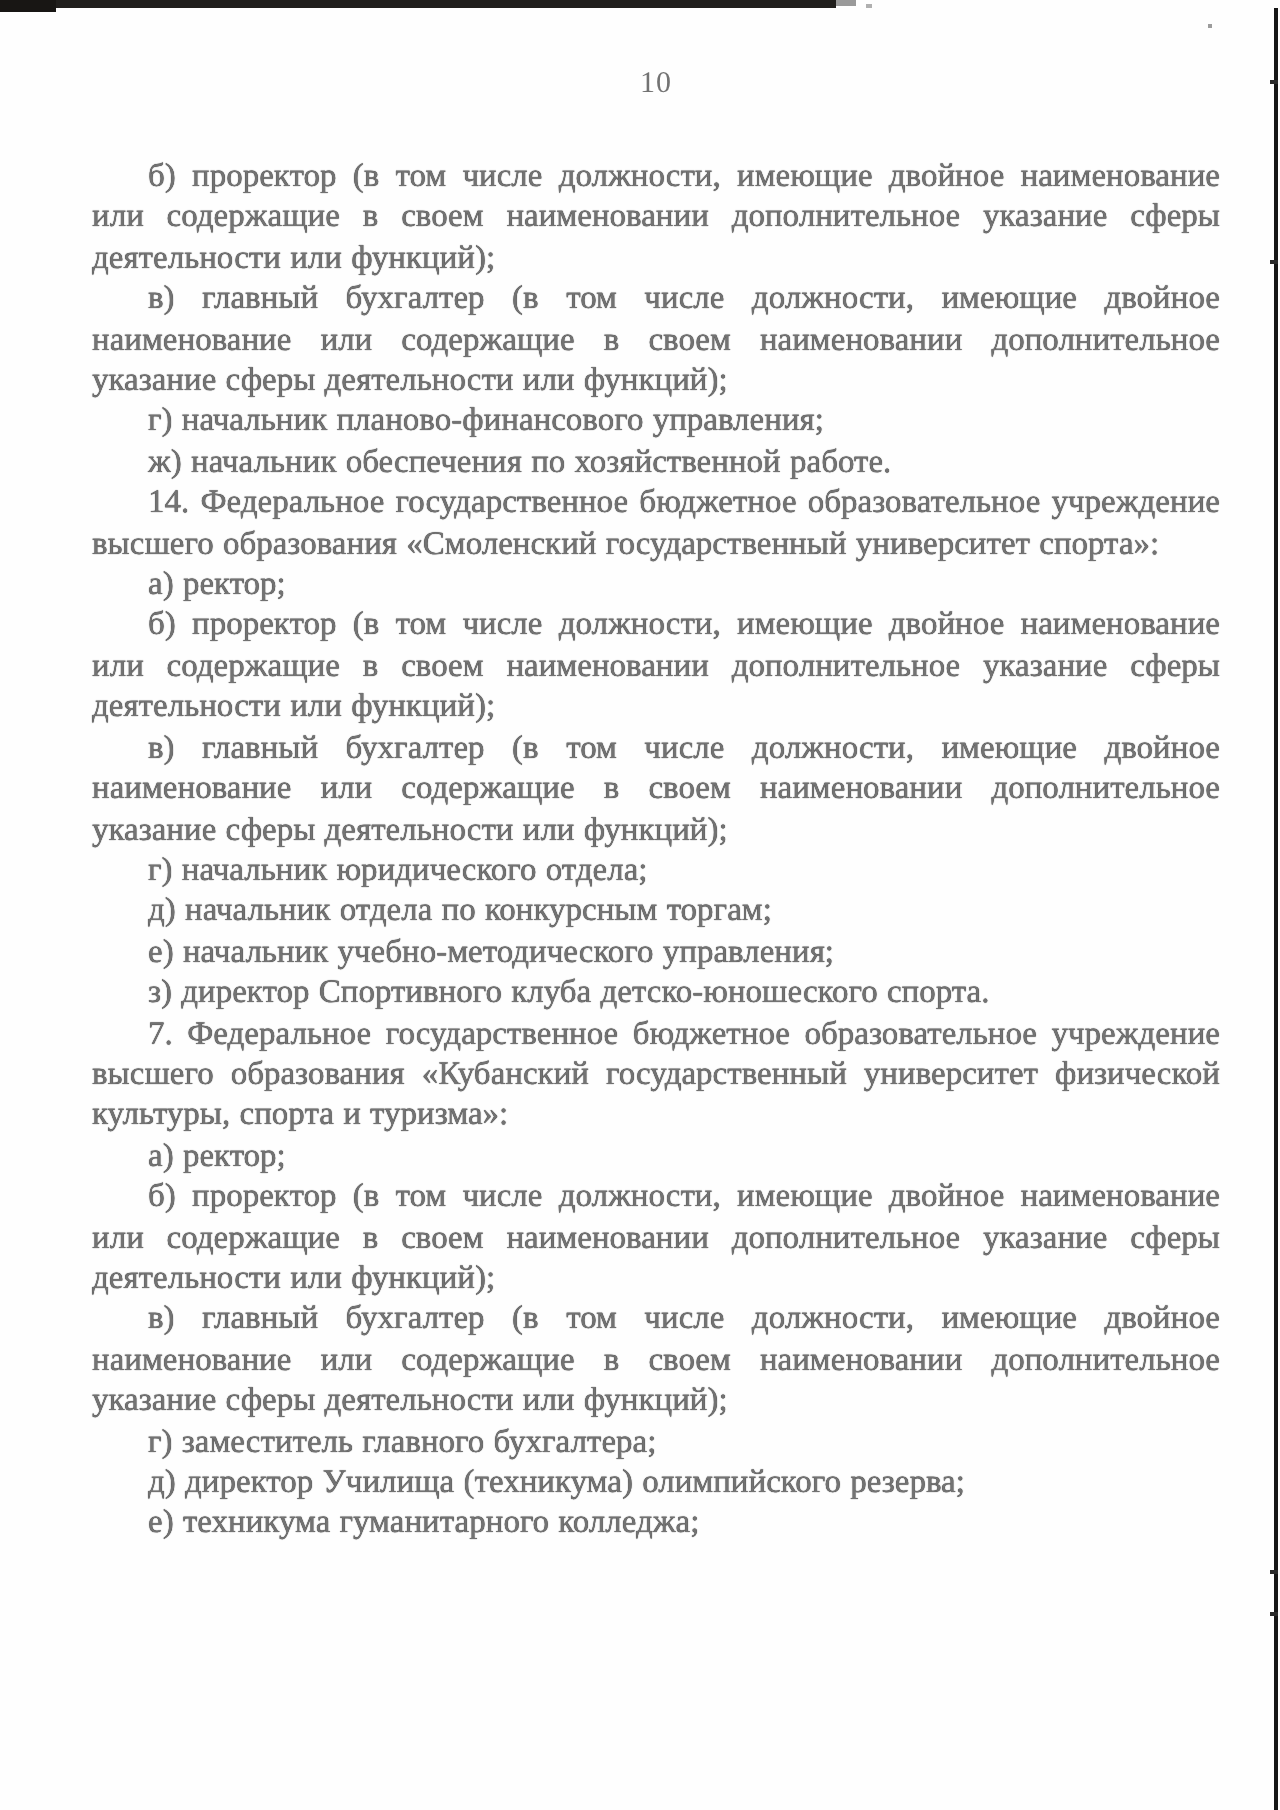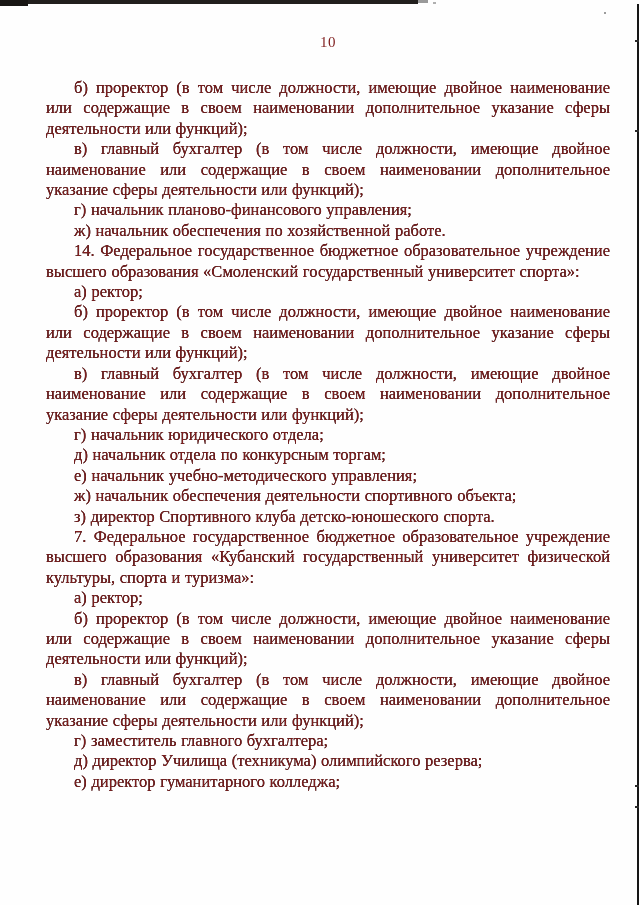--- a/index.html
+++ b/index.html
@@ -7,21 +7,21 @@
     padding: 0;
     background: #ffffff;
   }
   .page {
     position: relative;
     width: 640px;
     height: 905px;
     background: #fefefe;
     overflow: hidden;
     font-family: "Liberation Serif", serif;
-    color: #7f1d1d;
+    color: #737373;
   }
   
   .scan-top-bar {
     position: absolute;
     top: 0; left: 0;
     width: 418px; height: 4px;
     background: #211f1d;
   }
   .scan-top-bar-corner {
     position: absolute;
@@ -111,23 +111,22 @@
       <p>в) главный бухгалтер (в том числе должности, имеющие двойное наименование или содержащие в своем наименовании дополнительное указание сферы деятельности или функций);</p>
       <p>г) начальник планово-финансового управления;</p>
       <p>ж) начальник обеспечения по хозяйственной работе.</p>
       <p>14. Федеральное государственное бюджетное образовательное учреждение высшего образования «Смоленский государственный университет спорта»:</p>
       <p>а) ректор;</p>
       <p>б) проректор (в том числе должности, имеющие двойное наименование или содержащие в своем наименовании дополнительное указание сферы деятельности или функций);</p>
       <p>в) главный бухгалтер (в том числе должности, имеющие двойное наименование или содержащие в своем наименовании дополнительное указание сферы деятельности или функций);</p>
       <p>г) начальник юридического отдела;</p>
       <p>д) начальник отдела по конкурсным торгам;</p>
       <p>е) начальник учебно-методического управления;</p>
-      <p>ж) начальник обеспечения деятельности спортивного объекта;</p>
       <p>з) директор Спортивного клуба детско-юношеского спорта.</p>
       <p>7. Федеральное государственное бюджетное образовательное учреждение высшего образования «Кубанский государственный университет физической культуры, спорта и туризма»:</p>
       <p>а) ректор;</p>
       <p>б) проректор (в том числе должности, имеющие двойное наименование или содержащие в своем наименовании дополнительное указание сферы деятельности или функций);</p>
       <p>в) главный бухгалтер (в том числе должности, имеющие двойное наименование или содержащие в своем наименовании дополнительное указание сферы деятельности или функций);</p>
       <p>г) заместитель главного бухгалтера;</p>
       <p>д) директор Училища (техникума) олимпийского резерва;</p>
-      <p>е) директор гуманитарного колледжа;</p>
+      <p>е) техникума гуманитарного колледжа;</p>
     </div>
 </div>
 
 </body></html>

